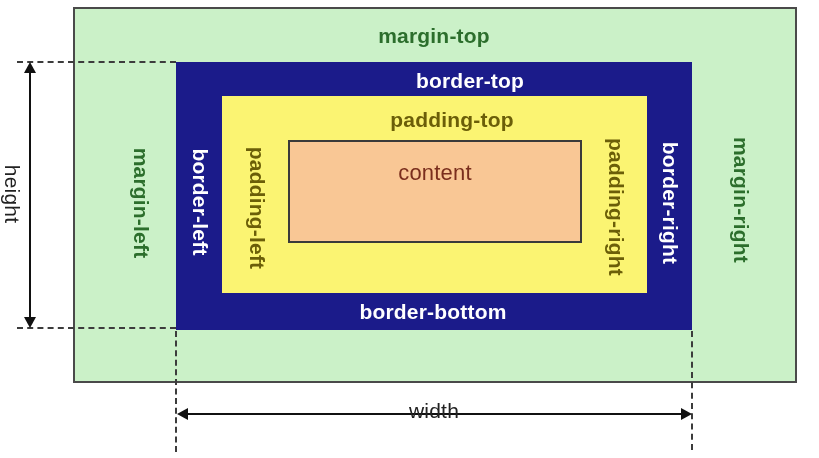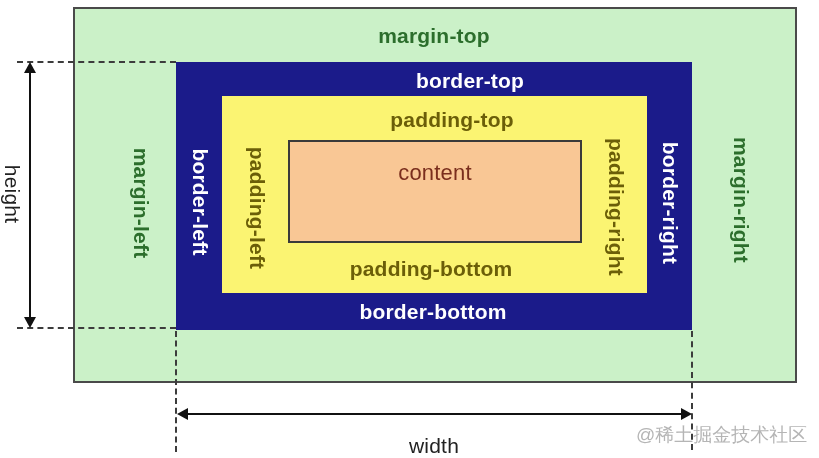--- a/index.html
+++ b/index.html
@@ -82,21 +82,20 @@
 
   <div class="box margin-box"></div>
   <div class="box border-box"></div>
   <div class="box padding-box"></div>
   <div class="box content-box"></div>
 
   <div class="lbl t-margin" style="left:434px; top:35px;">margin-top</div>
   <div class="lbl t-border" style="left:434px; top:80px;margin-left:36px;">border-top</div>
   <div class="lbl t-padding" style="left:432px; top:119px;margin-left:20px;">padding-top</div>
   <div class="lbl t-content" style="left:435px; top:165px;margin-top:8px;">content</div>
-  <div class="lbl t-padding" style="left:431px; top:268px;">padding-bottom</div>
   <div class="lbl t-border" style="left:433px; top:311px;">border-bottom</div>
 
   <div class="lbl vlabel t-margin" style="left:141px; top:203px;">margin-left</div>
   <div class="lbl vlabel t-border" style="left:200px; top:202px;">border-left</div>
   <div class="lbl vlabel t-padding" style="left:257px; top:208px;">padding-left</div>
 
   <div class="lbl vlabel t-padding" style="left:616px; top:207px;">padding-right</div>
   <div class="lbl vlabel t-border" style="left:670px; top:203px;">border-right</div>
   <div class="lbl vlabel t-margin" style="left:741px; top:200px;">margin-right</div>
 
@@ -105,17 +104,16 @@
   <div class="guide h" style="left:17px; top:327px; width:159px;"></div>
   <div class="arrow-line" style="left:29px; top:66px; width:2px; height:258px;"></div>
   <div class="head up" style="left:24px; top:62px;"></div>
   <div class="head down" style="left:24px; top:317px;"></div>
 
   <div class="guide v" style="left:175px; top:331px; height:121px;"></div>
   <div class="guide v" style="left:691px; top:331px; height:119px;"></div>
   <div class="arrow-line" style="left:183px; top:413px; width:503px; height:2px;"></div>
   <div class="head left" style="left:177px; top:408px;"></div>
   <div class="head right" style="left:681px; top:408px;"></div>
-  <div class="lbl t-dim" style="left:434px; top:445px;">width</div>
+  <div class="lbl t-dim" style="left:434px; top:410px;">width</div>
 
-  <div class="watermark">@稀土掘金技术社区</div>
 
 </div>
 
 </body></html>

